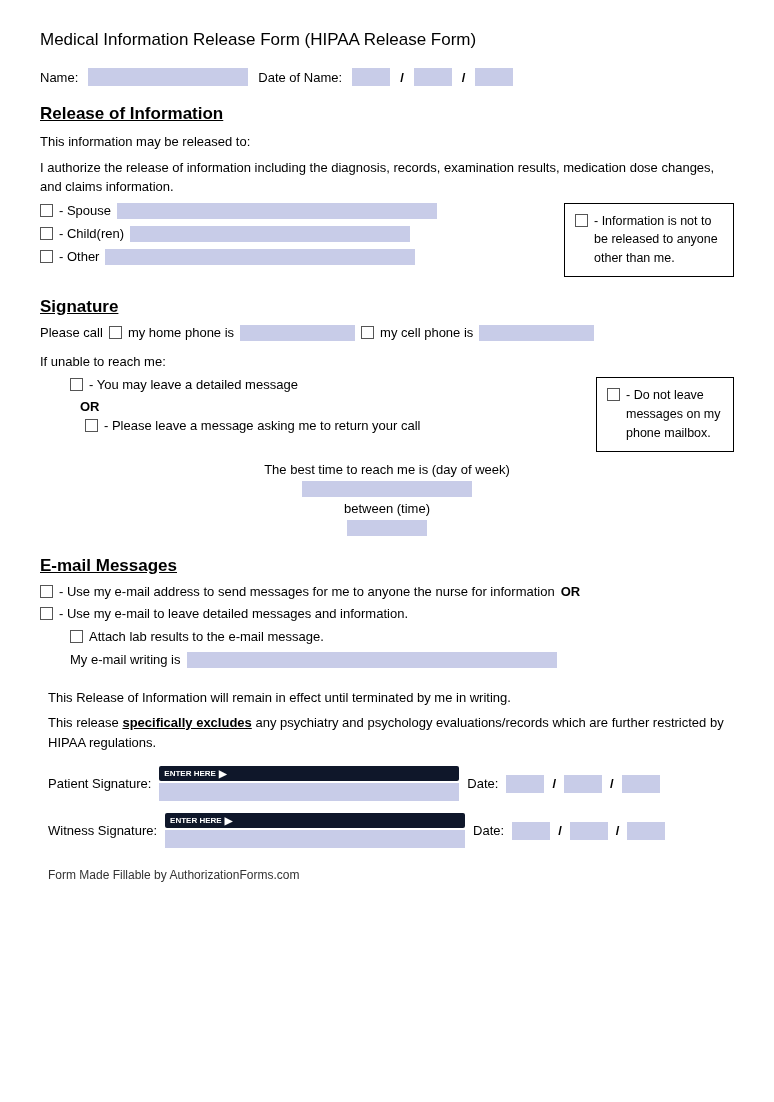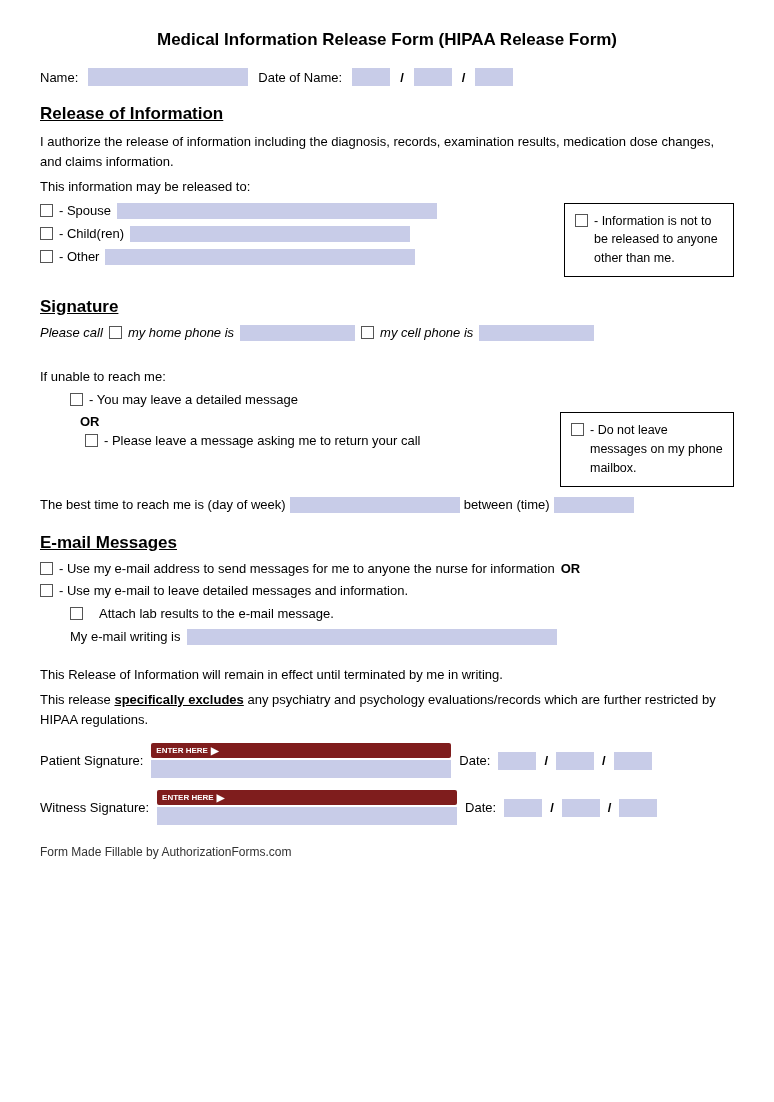--- a/index.html
+++ b/index.html
@@ -6,23 +6,22 @@
     body {
       font-family: Arial, sans-serif;
       font-size: 13px;
       background: #fff;
       color: #000;
       width: 774px;
       min-height: 1102px;
       padding: 30px 40px;
     }
     .form-title {
-      text-align: center;
       font-size: 17px;
-      font-weight: bold;
+      font-weight: normal;
       margin-bottom: 18px;
     }
     .top-row {
       display: flex;
       align-items: center;
       gap: 10px;
       margin-bottom: 18px;
       flex-wrap: wrap;
     }
     .input-field {
@@ -88,64 +87,65 @@
     .input-long { width: 320px; }
     .unable-layout {
       display: flex;
       gap: 16px;
       margin-top: 6px;
     }
     .unable-left {
       flex: 1;
     }
     .unable-right {
-      width: 174px;
+      width: 138px;
       border: 1.5px solid #000;
       padding: 8px 10px;
       font-size: 12.5px;
       line-height: 1.5;
       display: flex;
       align-items: flex-start;
       gap: 6px;
-      margin-top: 20px;
     }
     .or-text {
       font-weight: bold;
       margin: 4px 0 4px 40px;
     }
     .best-time-row {
       display: flex;
       align-items: center;
       gap: 4px;
       margin-top: 10px;
       flex-wrap: wrap;
+      flex-direction: column;
     }
     .signature-section {
       margin-top: 10px;
+      margin-left: 8px;
     }
     .sig-row {
       display: flex;
       align-items: center;
       gap: 8px;
       margin-bottom: 12px;
       flex-wrap: wrap;
     }
     .sig-input { width: 300px; height: 18px; background: #c8cce8; border: none; display: inline-block; }
     .sig-date-part { width: 38px; height: 18px; background: #c8cce8; border: none; display: inline-block; }
     .footer-text {
       margin-top: 20px;
       font-size: 12px;
       color: #333;
     }
     .specifically-excludes {
       font-weight: bold;
       text-decoration: underline;
     }
     .enter-here-badge {
-      background: #7f1d1d;
+      background: #0f172a;
       color: #fff;
       font-size: 9px;
       font-weight: bold;
       padding: 2px 6px;
       border-radius: 2px;
       position: relative;
       display: inline-flex;
       align-items: center;
       gap: 3px;
     }
@@ -153,21 +153,21 @@
       content: '▶';
       font-size: 10px;
     }
     .dob-slash {
       font-weight: bold;
     }
     .attach-row {
       margin: 8px 0 8px 30px;
       display: flex;
       align-items: center;
-      gap: 16px;
+      gap: 6px;
     }
     .email-addr-row {
       margin: 6px 0 6px 30px;
       display: flex;
       align-items: center;
       gap: 6px;
     }
   </style>
 </head>
 <body>
@@ -180,22 +180,22 @@
   <span>Date of Name:</span>
   <span class="input-field input-dob-part"></span>
   <span class="dob-slash">/</span>
   <span class="input-field input-dob-part"></span>
   <span class="dob-slash">/</span>
   <span class="input-field input-dob-part"></span>
 </div>
 
 <div class="section-block">
   <div class="section-heading">Release of Information</div>
+  <p class="para-text">This information may be released to:</p>
   <p class="para-text">I authorize the release of information including the diagnosis, records, examination results, medication dose changes, and claims information.</p>
-  <p class="para-text">This information may be released to:</p>
 
   <div class="release-layout">
     <div class="release-left">
 
       <div class="checkbox-row">
         <span class="checkbox-box"></span>
         <span>- Spouse</span>
         <span class="inline-input input-long"></span>
       </div>
 
@@ -216,21 +216,21 @@
       <span>- Information is not to be released to anyone other than me.</span>
     </div>
   </div>
 </div>
 
 <div class="section-block">
   <div class="section-heading">Signature</div>
 
   <div style="margin-bottom:10px;">
     <div style="display:flex; align-items:center; gap:6px; flex-wrap:wrap; margin-bottom:8px;">
-      <span style="margin-bottom:16px;font-style:italic;">
+      <span style="margin-bottom:1px;">
         <span style="display:flex; align-items:center; gap:6px; flex-wrap:wrap;">
           <span>Please call</span>
           <span class="checkbox-box"></span>
           <span>my home phone is</span>
           <span class="inline-input" style="width:115px;"></span>
           <span class="checkbox-box"></span>
           <span>my cell phone is</span>
           <span class="inline-input" style="width:115px;"></span>
         </span>
       </span>

